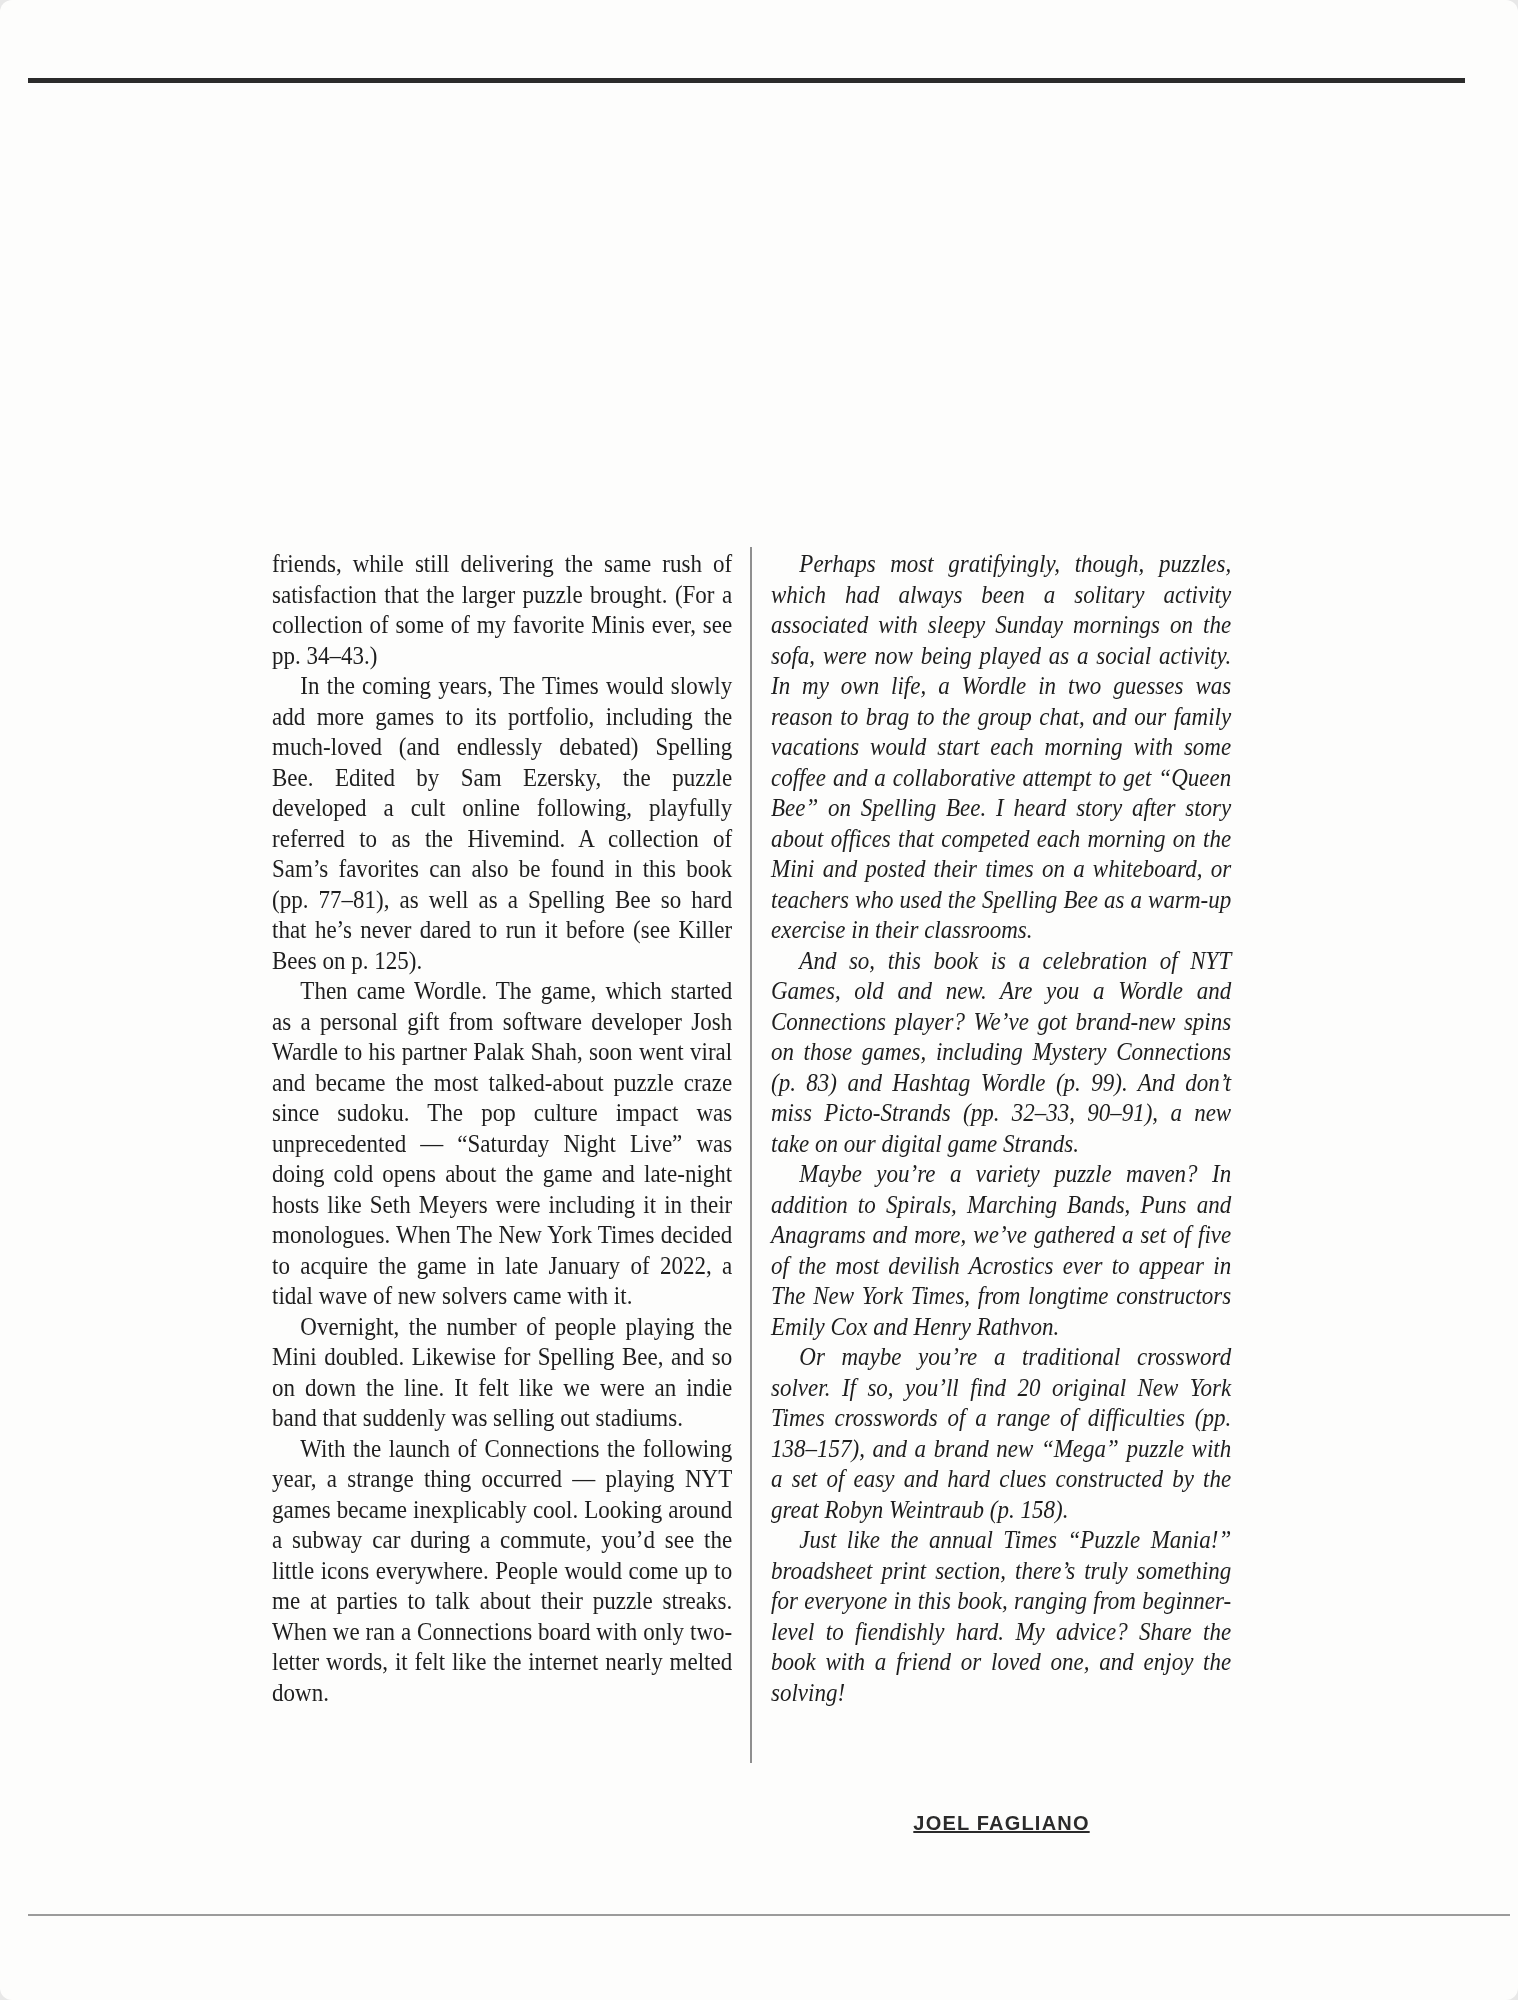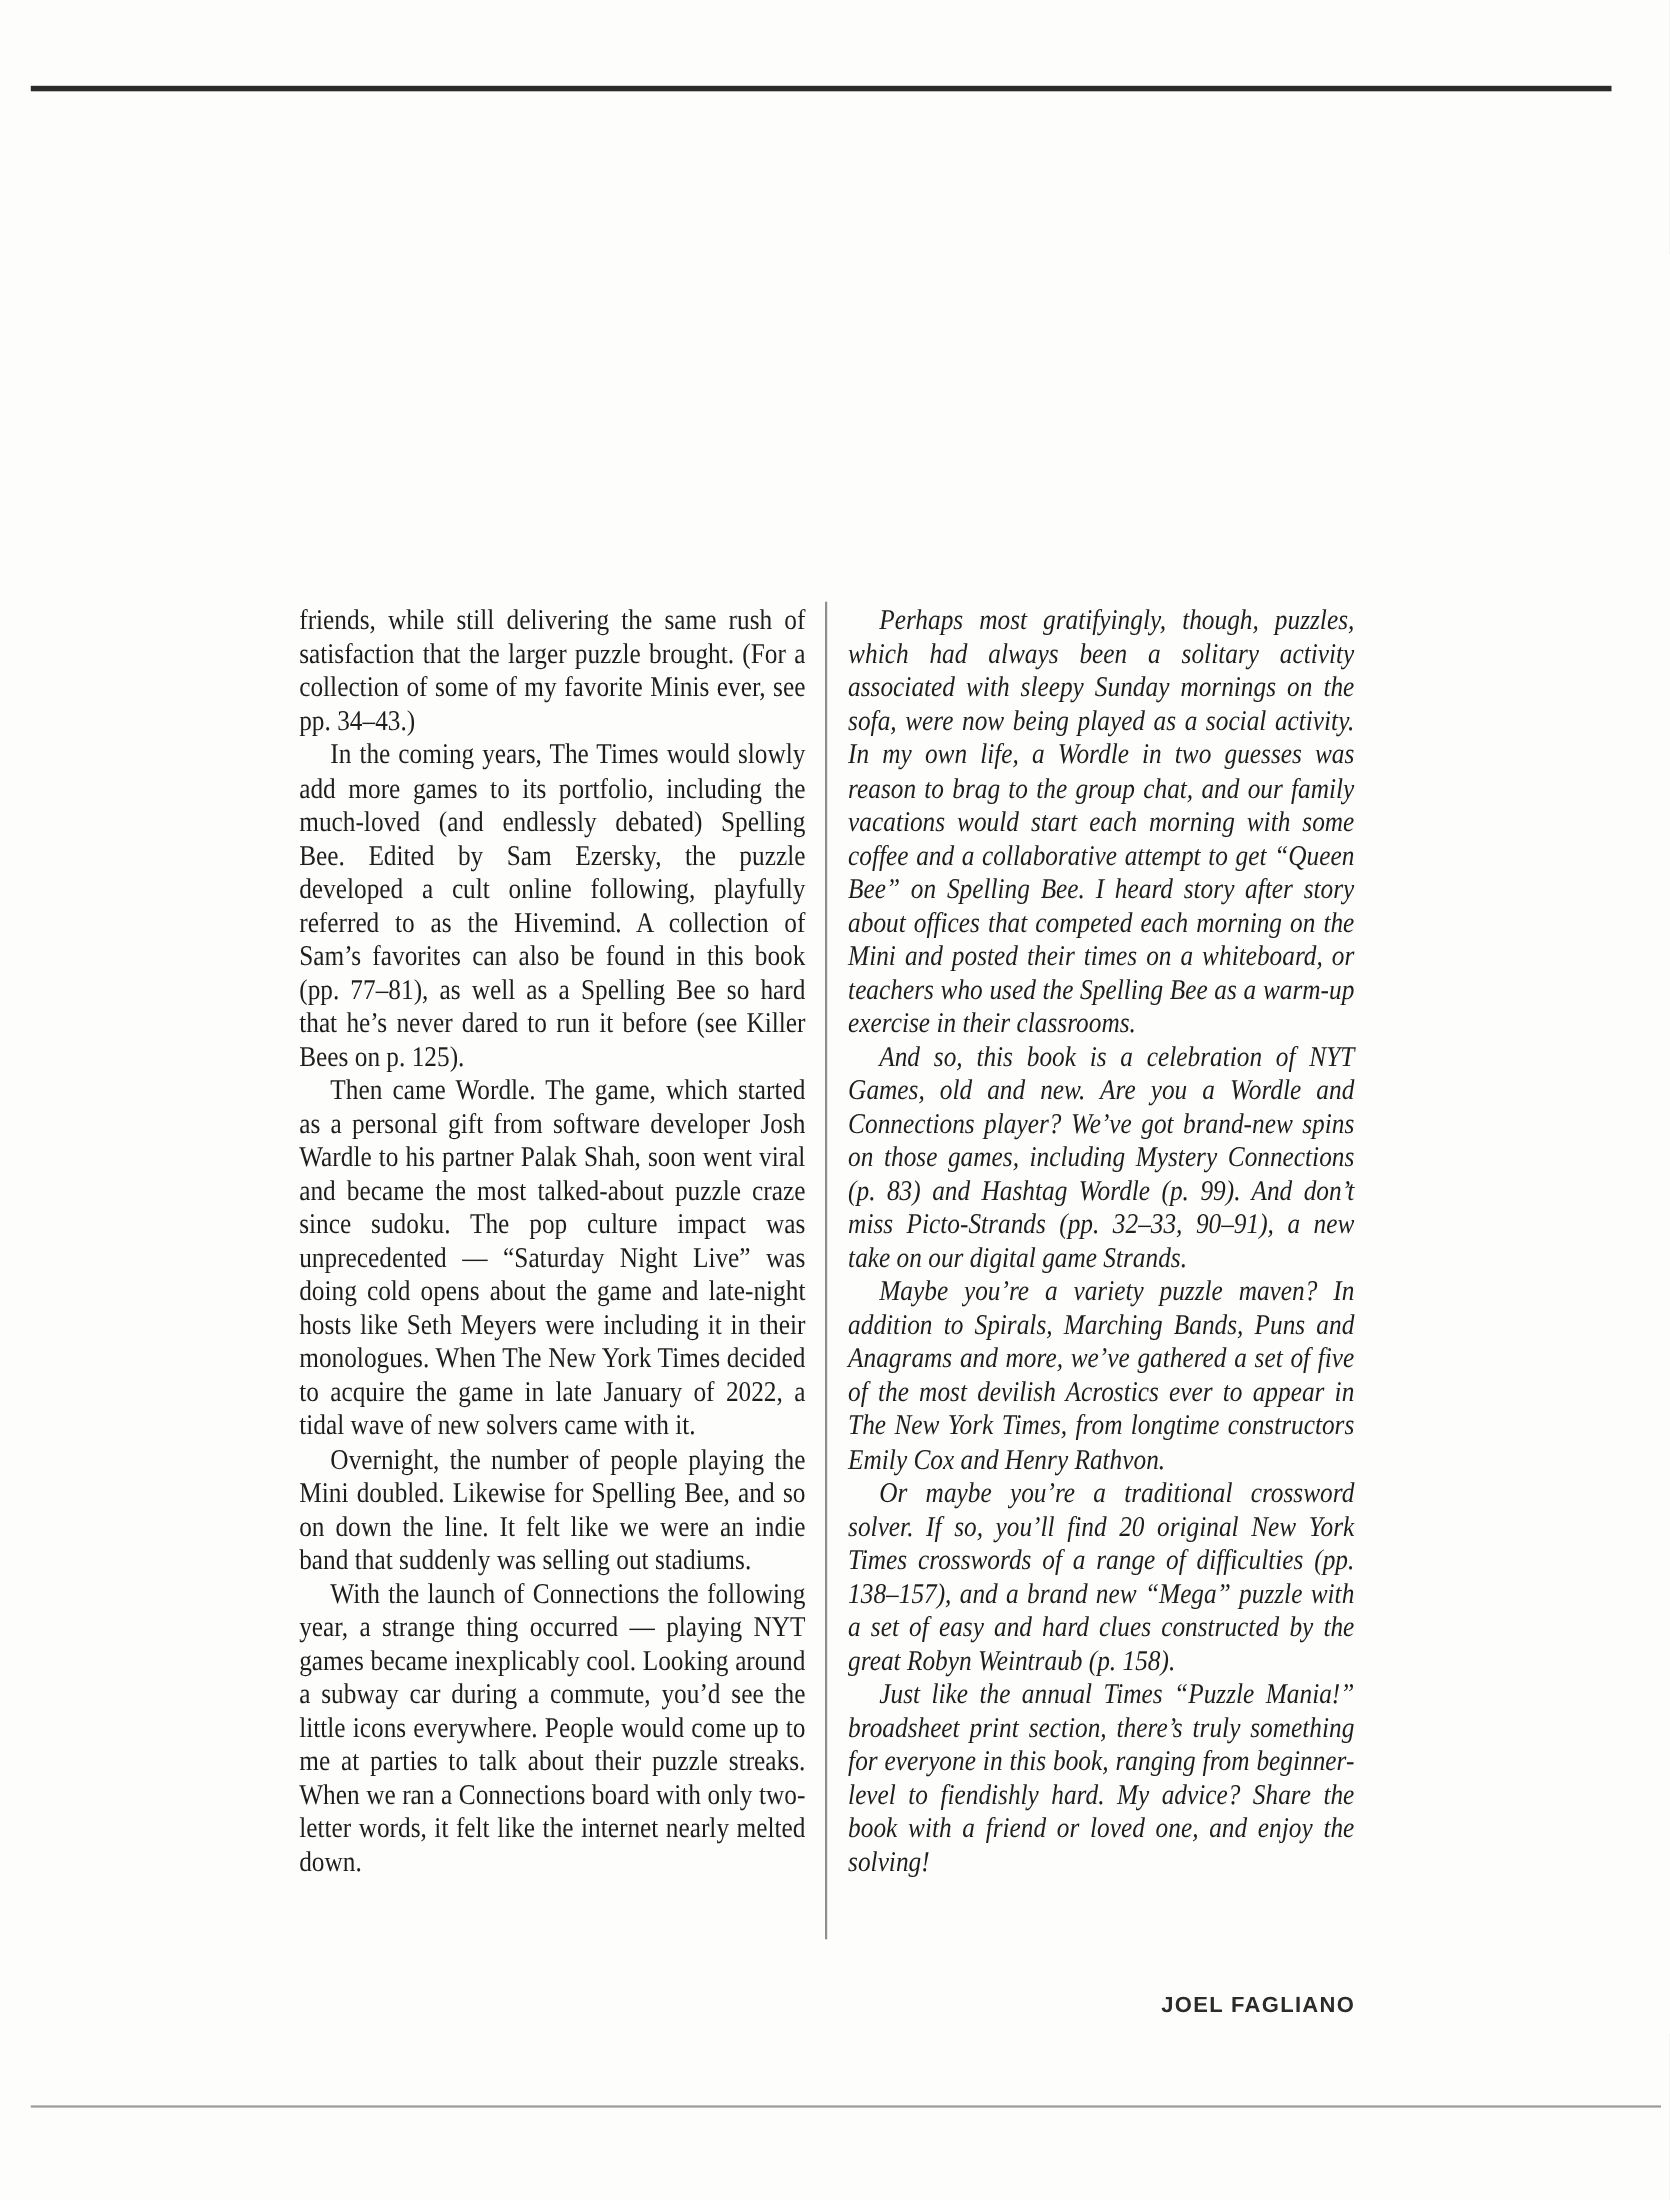--- a/index.html
+++ b/index.html
@@ -8,20 +8,21 @@
     background: #e8e8e8;
   }
   .page {
     position: relative;
     width: 1518px;
     height: 2000px;
     margin: 0 auto;
     background: #fdfdfc;
     overflow: hidden;
     font-family: "Liberation Serif", serif;
+    border-radius: 12px;
   }
   .rule-top {
     position: absolute;
     left: 28px;
     top: 78px;
     width: 1437px;
     height: 5px;
     background: #2b2b2b;
   }
   .rule-bottom {
@@ -62,27 +63,28 @@
     -webkit-hyphens: auto;
   }
   .col-inner p.indent {
     text-indent: 32px;
   }
   .byline {
     position: absolute;
     left: 771px;
     top: 1812px;
     width: 461px;
-    text-align: right;
+    text-align: center;
     font-family: "Liberation Sans", sans-serif;
     font-weight: 700;
     font-size: 20px;
     letter-spacing: 1.2px;
     color: #2b2b2b;
     white-space: nowrap;
+    text-decoration: underline;
   }
 </style>
 </head>
 <body>
 
 <div class="page">
 
   <div class="rule-top"></div>
 
   <div class="col col-left">

